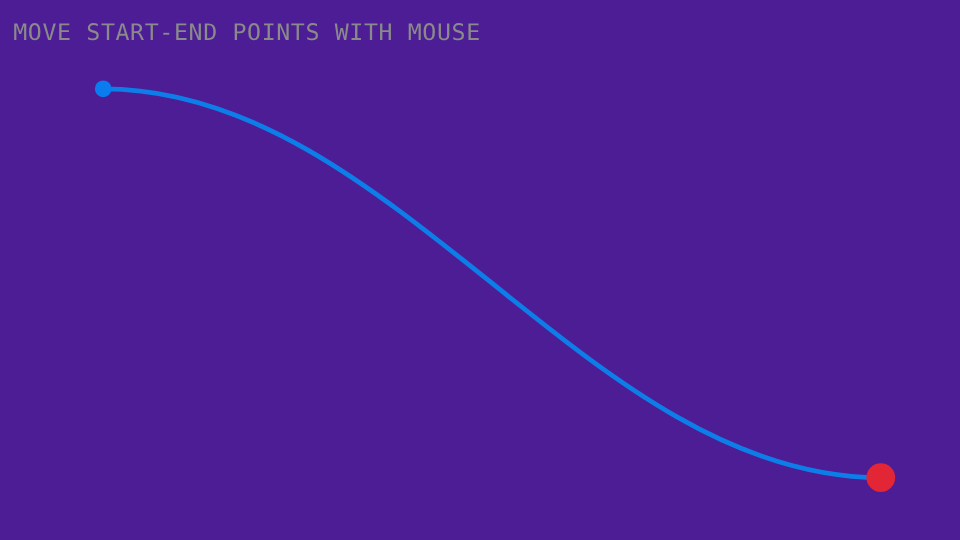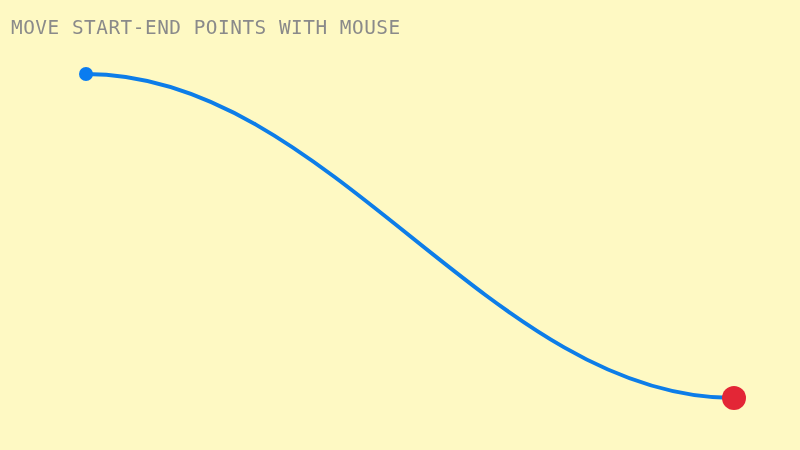--- a/index.html
+++ b/index.html
@@ -41,21 +41,21 @@
     text-transform: uppercase;
     -webkit-font-smoothing: none;
     user-select: none;
     transform: scaleX(1.02);
     transform-origin: left top;
   }
 </style>
 </head>
 <body style="width: 800px; height: 450px;">
 
-<div id="app" style="width: 800px; height: 450px; background: #fef9c3;">
+<div id="app" style="width: 800px; height: 450px; background: #4c1d95;">
 
   <svg id="stage" viewBox="0 0 800 450" width="800" height="450">
     <path id="curve-path" fill="none" stroke-linecap="round" stroke-linejoin="round" d="M 86 74 C 330 74 490 398 734 398" stroke="#0d7de8" stroke-width="4"></path>
     <circle id="handle-start" cx="86" cy="74" r="7" fill="#0a7cf0"></circle>
     <circle id="handle-end" cx="734" cy="398" r="12" fill="#e32636"></circle>
   </svg>
 
   <h1 class="title" style="color: rgb(138, 138, 138);">MOVE START-END POINTS WITH MOUSE</h1>
 
 </div>

